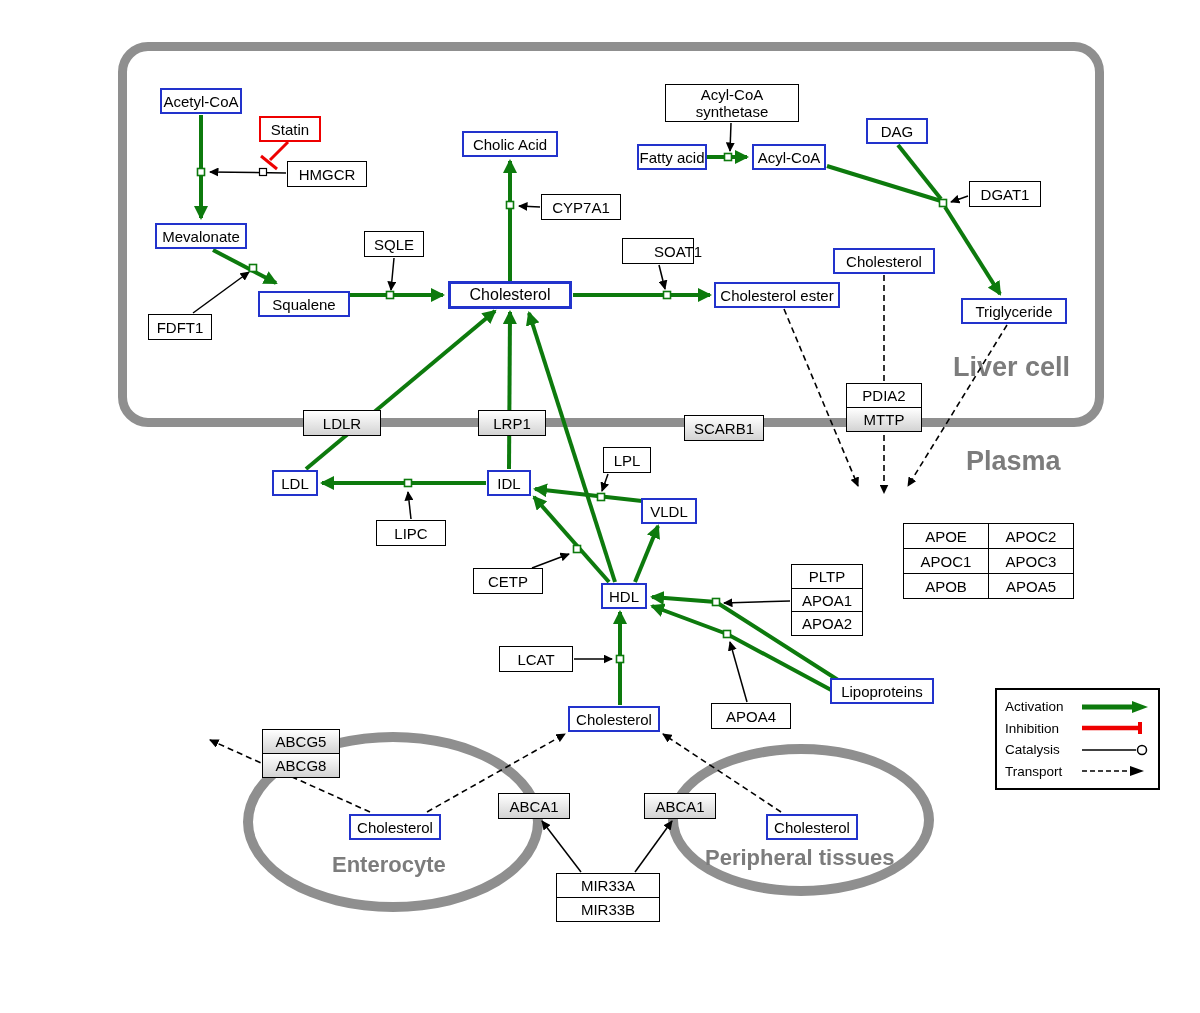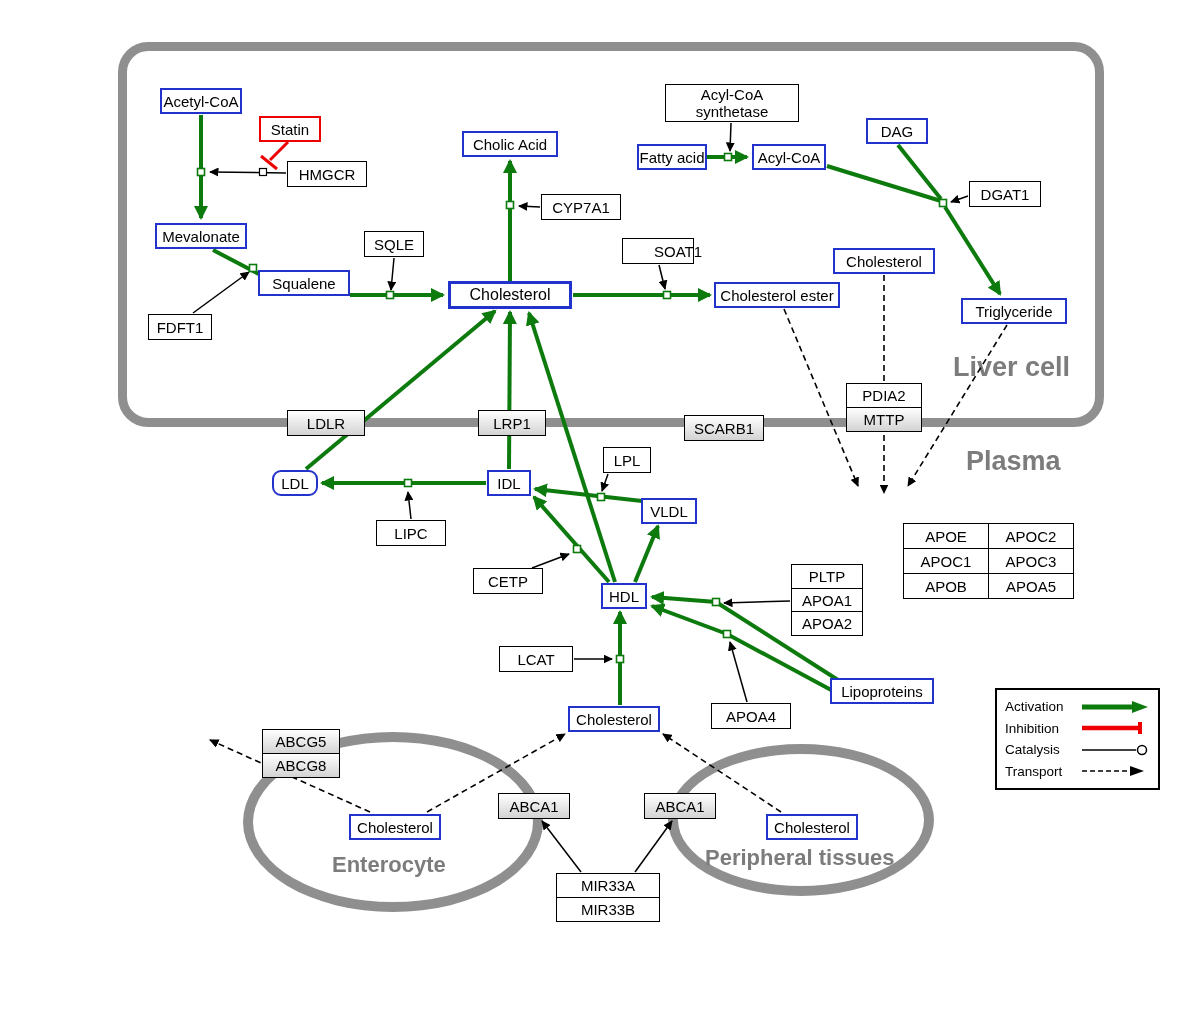--- a/index.html
+++ b/index.html
@@ -127,21 +127,21 @@
       <rect x="712.5" y="598.5" width="7" height="7"></rect>
       <rect x="723.5" y="630.5" width="7" height="7"></rect>
     </g>
     <rect x="259.5" y="168.5" width="7" height="7" fill="#fff" stroke="#000" stroke-width="1.2"></rect>
   </svg>
 
   <div class="node metab" style="left:160px;top:88px;width:82px;height:26px;">Acetyl-CoA</div>
   <div class="node statin-box" style="left:259px;top:116px;width:62px;height:26px;">Statin</div>
   <div class="node enzyme" style="left:287px;top:161px;width:80px;height:26px;">HMGCR</div>
   <div class="node metab" style="left:155px;top:223px;width:92px;height:26px;">Mevalonate</div>
-  <div class="node metab" style="left:258px;top:270px;width:92px;height:26px;">Squalene</div>
+  <div class="node metab" style="left:258px;top:291px;width:92px;height:26px;">Squalene</div>
   <div class="node enzyme" style="left:148px;top:314px;width:64px;height:26px;">FDFT1</div>
   <div class="node enzyme" style="left:364px;top:231px;width:60px;height:26px;">SQLE</div>
   <div class="node metab-big" style="left:448px;top:281px;width:124px;height:28px;">Cholesterol</div>
   <div class="node metab" style="left:462px;top:131px;width:96px;height:26px;">Cholic Acid</div>
   <div class="node enzyme" style="left:541px;top:194px;width:80px;height:26px;">CYP7A1</div>
   <div class="node enzyme" style="left:622px;top:238px;width:72px;height:26px;padding-left:40px;">SOAT1</div>
   <div class="node metab" style="left:714px;top:282px;width:126px;height:26px;">Cholesterol ester</div>
   <div class="node metab" style="left:637px;top:144px;width:70px;height:26px;">Fatty acid</div>
   <div class="node metab" style="left:752px;top:144px;width:74px;height:26px;">Acyl-CoA</div>
   <div class="node enzyme two-line" style="left:665px;top:84px;width:134px;height:38px;">
@@ -151,25 +151,25 @@
   <div class="node metab" style="left:866px;top:118px;width:62px;height:26px;">DAG</div>
   <div class="node enzyme" style="left:969px;top:181px;width:72px;height:26px;">DGAT1</div>
   <div class="node metab" style="left:833px;top:248px;width:102px;height:26px;">Cholesterol</div>
   <div class="node metab" style="left:961px;top:298px;width:106px;height:26px;">Triglyceride</div>
 
   <div class="stack" style="left:846px;top:383px;width:76px;">
     <div class="cell" style="height:25px;">PDIA2</div>
     <div class="cell" style="height:25px;background:linear-gradient(to bottom,#ffffff,#d3d3d3);">MTTP</div>
   </div>
 
-  <div class="node membrane-protein" style="left:287px;top:410px;width:78px;height:26px;">LDLR</div>
+  <div class="node membrane-protein" style="left:303px;top:410px;width:78px;height:26px;">LDLR</div>
   <div class="node membrane-protein" style="left:478px;top:410px;width:68px;height:26px;">LRP1</div>
   <div class="node membrane-protein" style="left:684px;top:415px;width:80px;height:26px;">SCARB1</div>
 
-  <div class="node metab" style="left:272px;top:470px;width:46px;height:26px;border-radius:9px;">LDL</div>
+  <div class="node metab" style="left:272px;top:470px;width:46px;height:26px;">LDL</div>
   <div class="node metab" style="left:487px;top:470px;width:44px;height:26px;">IDL</div>
   <div class="node enzyme" style="left:376px;top:520px;width:70px;height:26px;">LIPC</div>
   <div class="node enzyme" style="left:603px;top:447px;width:48px;height:26px;">LPL</div>
   <div class="node metab" style="left:641px;top:498px;width:56px;height:26px;">VLDL</div>
   <div class="node enzyme" style="left:473px;top:568px;width:70px;height:26px;">CETP</div>
   <div class="node metab" style="left:601px;top:583px;width:46px;height:26px;">HDL</div>
   <div class="node enzyme" style="left:499px;top:646px;width:74px;height:26px;">LCAT</div>
 
   <div class="stack" style="left:791px;top:564px;width:72px;">
     <div class="cell" style="height:25px;">PLTP</div>

